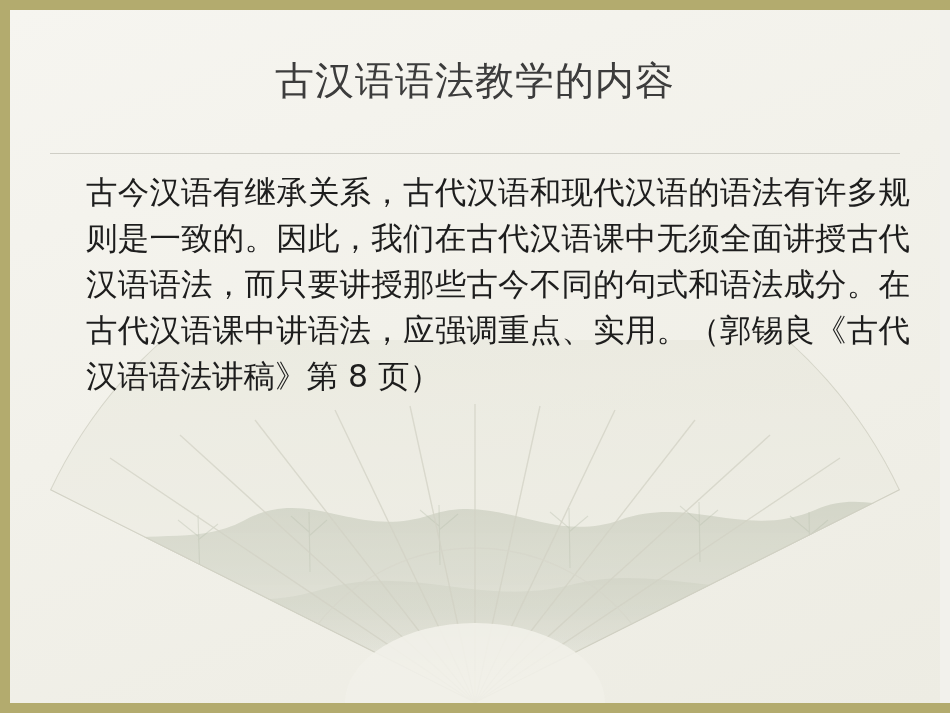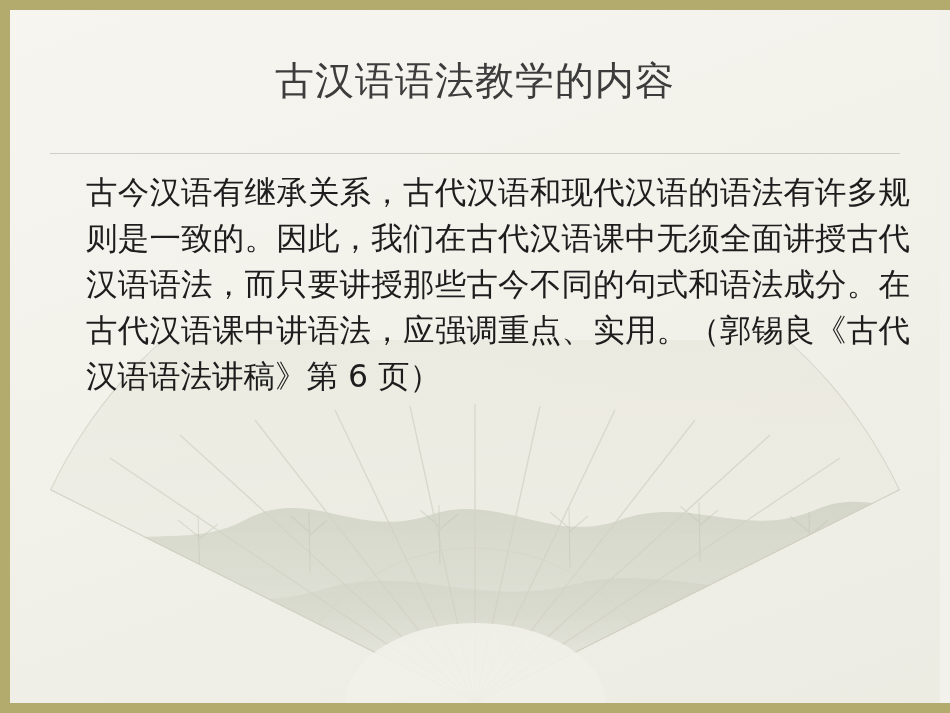--- a/index.html
+++ b/index.html
@@ -179,17 +179,17 @@
 
         <ellipse cx="465" cy="363" rx="130" ry="80" fill="#f4f3ec" opacity="0.9"></ellipse>
       </svg>
     </div>
 
     <div class="title">古汉语语法教学的内容</div>
     <div class="title-rule"></div>
 
     <div class="body-block">
       <div class="bullet-mark"></div>
-      <div class="body-text">古今汉语有继承关系，古代汉语和现代汉语的语法有许多规则是一致的。因此，我们在古代汉语课中无须全面讲授古代汉语语法，而只要讲授那些古今不同的句式和语法成分。在古代汉语课中讲语法，应强调重点、实用。（郭锡良《古代汉语语法讲稿》第 6 页）</div>
+      <div class="body-text">古今汉语有继承关系，古代汉语和现代汉语的语法有许多规则是一致的。因此，我们在古代汉语课中无须全面讲授古代汉语语法，而只要讲授那些古今不同的句式和语法成分。在古代汉语课中讲语法，应强调重点、实用。（郭锡良《古代汉语语法讲稿》第 8 页）</div>
     </div>
 
   </div>
 </div>
 
 </body></html>

